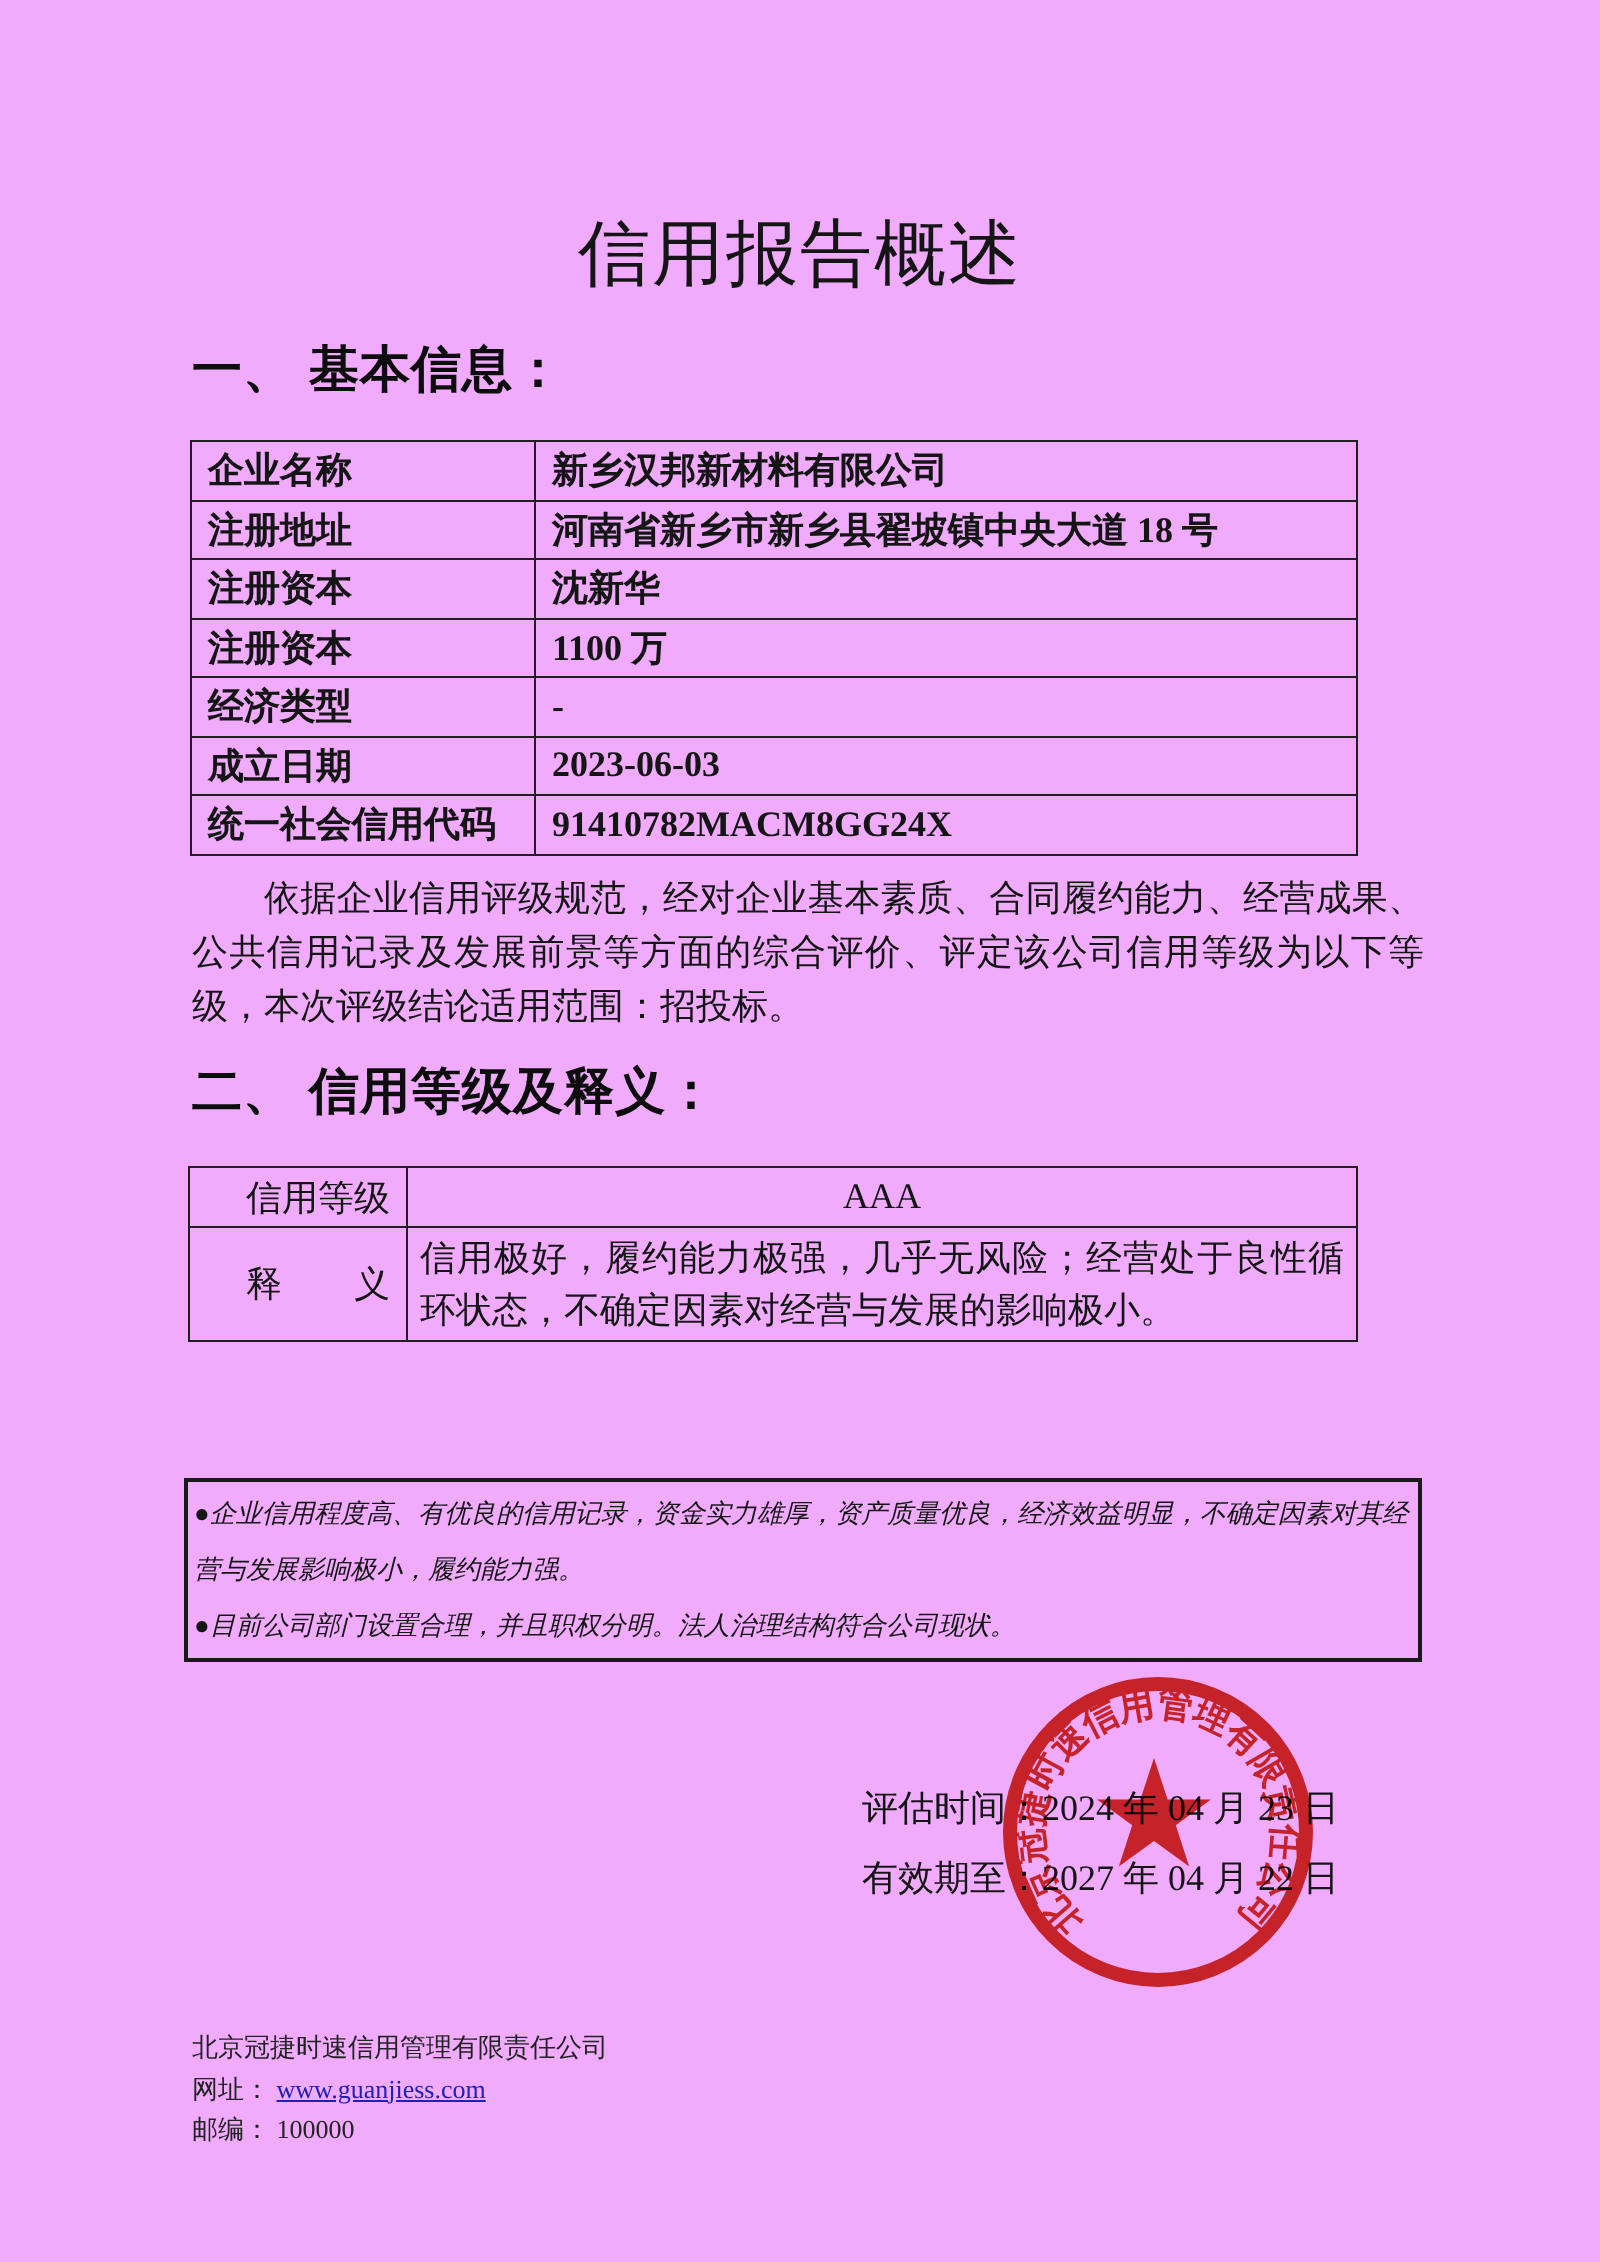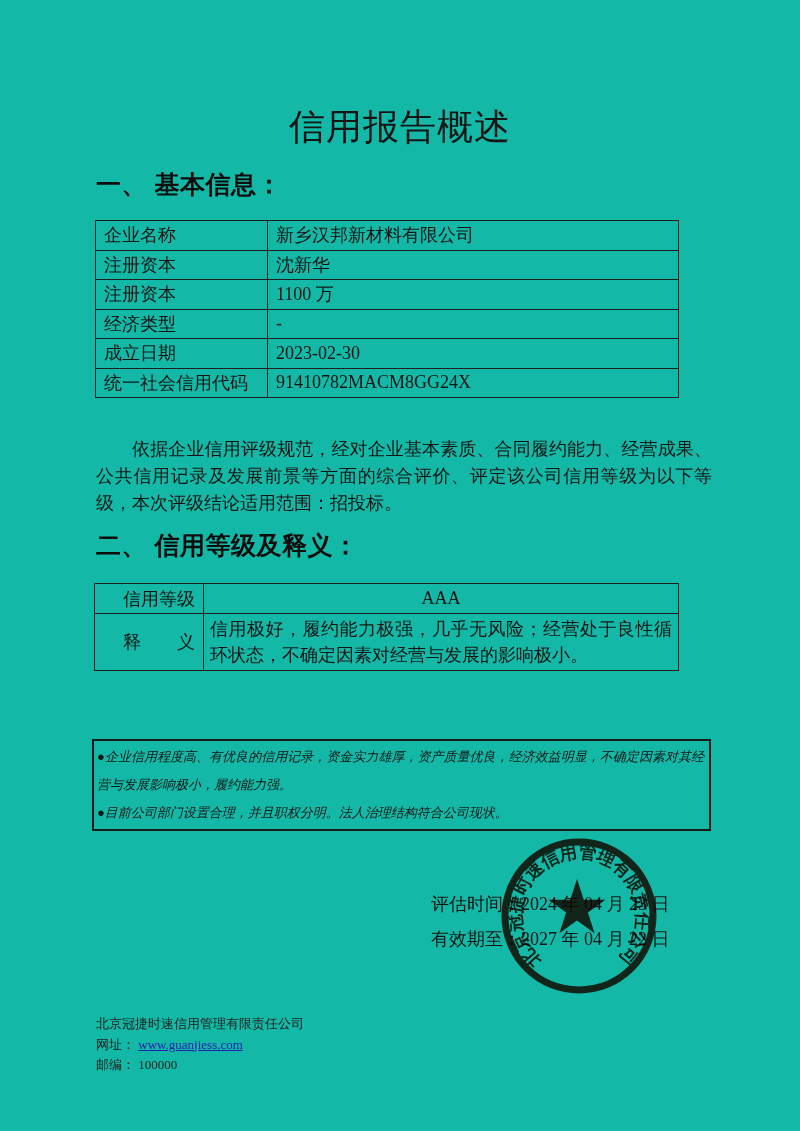--- a/index.html
+++ b/index.html
@@ -1,37 +1,37 @@
 <!DOCTYPE html>
 <html><head>
 <meta charset="utf-8">
 <style>
   * { margin:0; padding:0; box-sizing:border-box; }
   html,body { background:#888; }
   .page {
     position:relative; width:800px; height:1131px; margin:0 auto;
-    background:#14b8a6; overflow:hidden;
+    background:#f0abfc; overflow:hidden;
     font-family:"Liberation Serif","DejaVu Serif",serif;
     color:#151515;
   }
   .doc-title {
     position:absolute; top:103px; left:0; width:100%;
     text-align:center; font-size:36px; font-weight:400; letter-spacing:1px;
   }
   .sec-heading {
     position:absolute; left:96px;
     font-family:"Liberation Sans","DejaVu Sans",sans-serif;
     font-weight:700; font-size:25px; color:#0d0d0d; letter-spacing:0.5px;
   }
   .h1 { top:168px; } .h2 { top:529px; } .h3 { top:689px; }
 
   table.info { position:absolute; border-collapse:collapse; table-layout:fixed; }
   table.info td { border:1px solid #1f1f1f; font-size:18px; padding:1px 8px; vertical-align:middle; }
   .t1 { left:95px; top:220px; width:584px; }
-  .t1 td { height:29.5px; }
+  .t1 td { height:29.5px;font-weight:bold; }
   .t1 .c1 { width:172px; }
   .t2 { left:94px; top:583px; width:585px; }
   .t2 .c1 { width:109px; text-align:right; }
   .t2 .r1 td { height:30px; }
   .t2 .r2 td { height:57px; }
   .t2 .grade-val { text-align:center; }
   .t2 .meaning { text-align:justify; line-height:26px; padding:2px 6px; }
   .spread { display:inline-flex; width:72px; justify-content:space-between; }
 
   .intro {
@@ -62,34 +62,38 @@
 
   <div class="sec-heading h1">一、 基本信息：</div>
 
   <table class="info t1">
     <tbody>
       <tr>
         <td class="c1">企业名称</td>
         <td>新乡汉邦新材料有限公司</td>
       </tr>
       <tr>
+        <td class="c1">注册地址</td>
+        <td>河南省新乡市新乡县翟坡镇中央大道 18 号</td>
+      </tr>
+      <tr>
         <td class="c1">注册资本</td>
         <td>沈新华</td>
       </tr>
       <tr>
         <td class="c1">注册资本</td>
         <td>1100 万</td>
       </tr>
       <tr>
         <td class="c1">经济类型</td>
         <td>-</td>
       </tr>
       <tr>
         <td class="c1">成立日期</td>
-        <td>2023-02-30</td>
+        <td>2023-06-03</td>
       </tr>
       <tr>
         <td class="c1">统一社会信用代码</td>
         <td>91410782MACM8GG24X</td>
       </tr>
     </tbody>
   </table>
 
   <p class="intro">依据企业信用评级规范，经对企业基本素质、合同履约能力、经营成果、公共信用记录及发展前景等方面的综合评价、评定该公司信用等级为以下等级，本次评级结论适用范围：招投标。</p>
 

